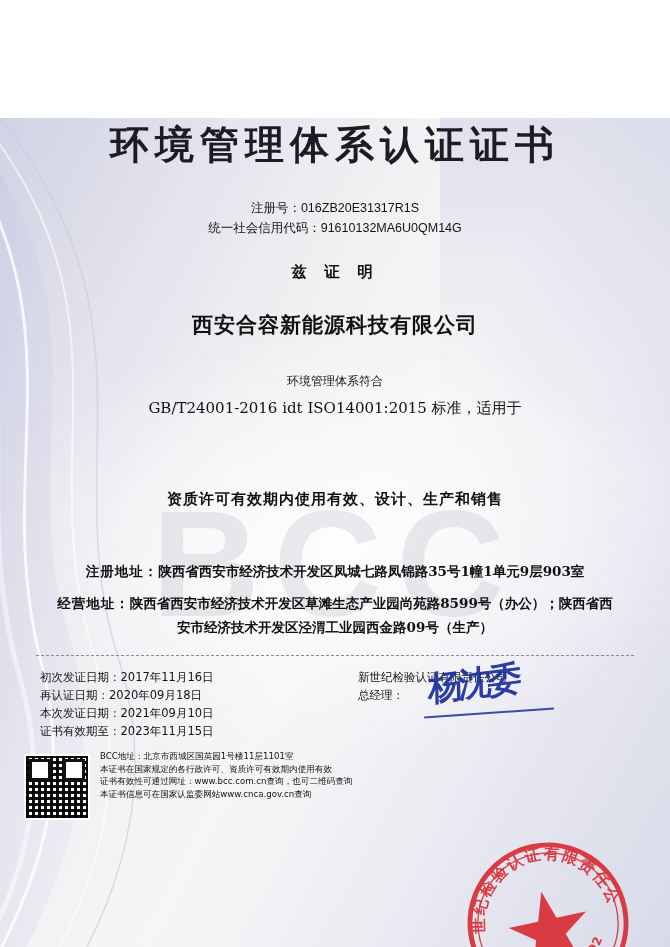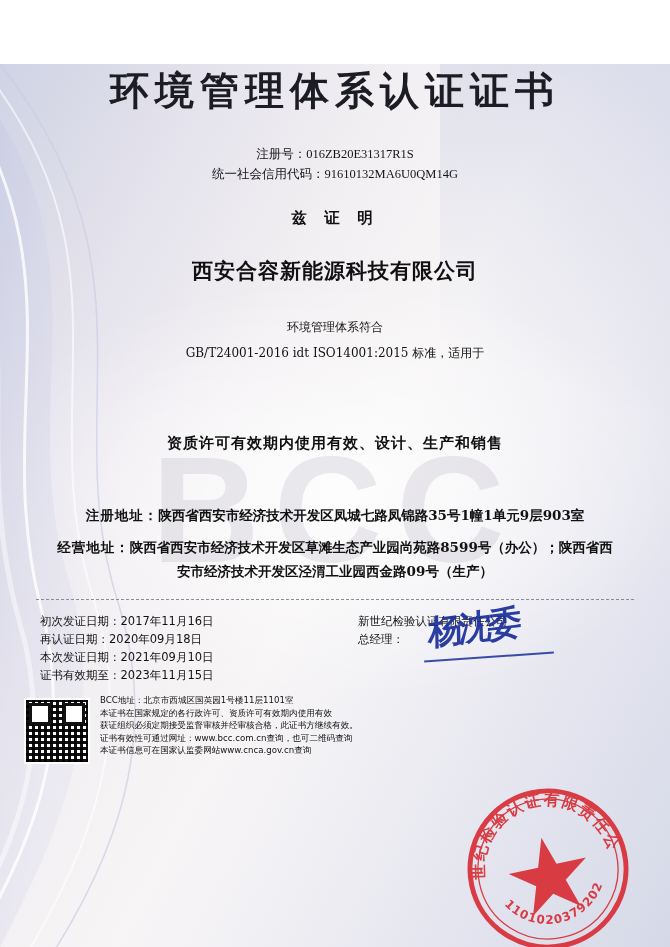--- a/index.html
+++ b/index.html
@@ -35,41 +35,41 @@
     pointer-events:none;user-select:none;line-height:1;
   }
   .content{position:relative;z-index:4;}
 
   .title{
     text-align:center;
     font-size:39px;
     letter-spacing:6px;
     font-weight:bold;
     color:#1c1c24;
-    margin-top:64px;
+    margin-top:118px;
     font-family:"DejaVu Serif", serif;
   }
   .regline{
     text-align:center;font-size:12.5px;color:#141414;margin-top:26px;line-height:20px;
-    font-family:Liberation Serif, serif;
+    font-family:Liberation Sans, sans-serif;
   }
   .hereby{
     text-align:center;font-size:15.5px;letter-spacing:6px;color:#111;margin-top:24px;font-weight:bold;
     font-family:"DejaVu Serif", serif;
   }
   .company{
     text-align:center;font-size:21px;font-weight:bold;color:#111;margin-top:28px;letter-spacing:1px;
     font-family:"DejaVu Serif", serif;
   }
   .std1{
     text-align:center;font-size:12px;color:#161616;margin-top:34px;
     font-family:Liberation Mono, monospace;
   }
   .std2{
-    text-align:center;font-size:12px;color:#111;margin-top:9px;
+    text-align:center;font-size:15px;color:#111;margin-top:9px;
     font-family:"DejaVu Serif", serif;
   }
   .scope{
     text-align:center;font-size:15px;color:#111;font-weight:bold;margin-top:72px;letter-spacing:1px;
     font-family:"DejaVu Serif", serif;
   }
   .addr-wrap{
     margin-top:50px;padding:0 56px;
   }
   .addr{
@@ -209,21 +209,20 @@
         <div class="sign">杨沈委</div>
         <div class="sign-under"></div>
       </div>
     </div>
 
     <div class="lower">
       <div class="qr"></div>
       <div class="fineprint">
         <div>BCC地址：北京市西城区国英园1号楼11层1101室</div>
         <div>本证书在国家规定的各行政许可、资质许可有效期内使用有效</div>
-        <div>获证组织必须定期接受监督审核并经审核合格，此证书方继续有效。</div>
         <div>证书有效性可通过网址：www.bcc.com.cn查询，也可二维码查询</div>
         <div>本证书信息可在国家认监委网站www.cnca.gov.cn查询</div>
       </div>
     </div>
 
   </div>
 
   <div class="seal">
     <svg width="168" height="168" viewBox="0 0 168 168">
       <g transform="rotate(-12 84 84)" opacity="0.85">

